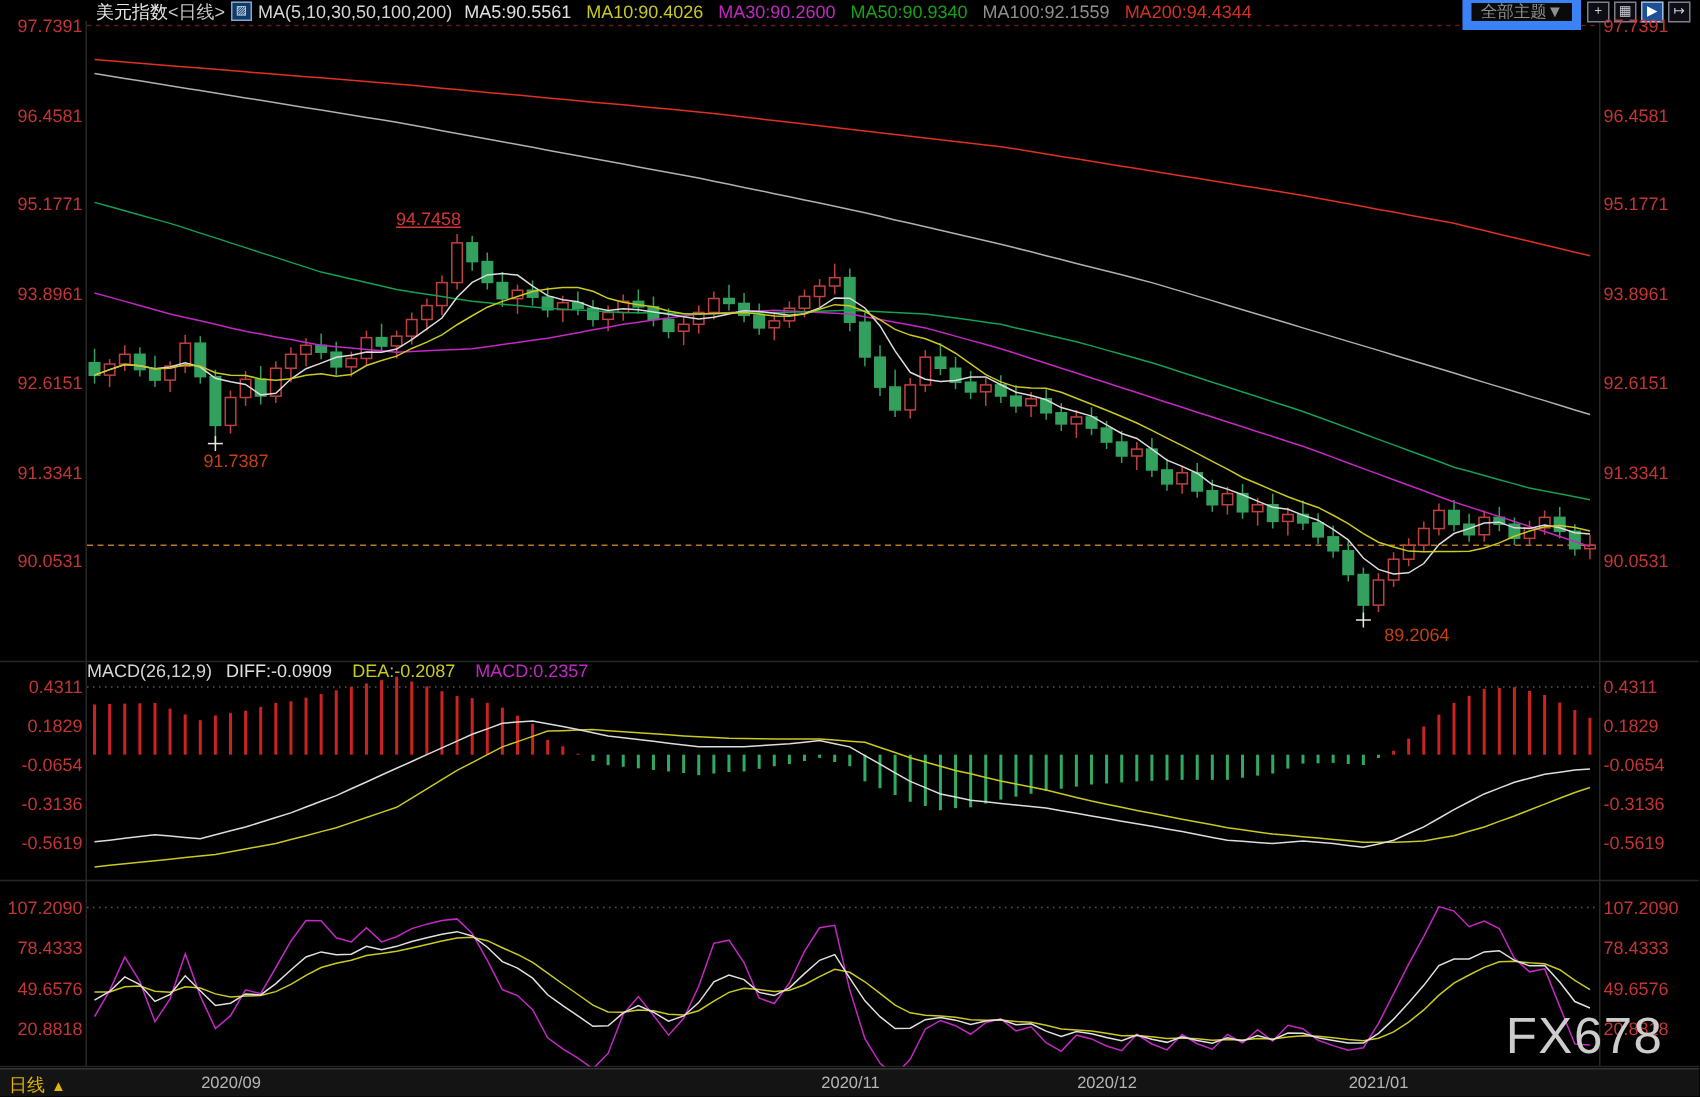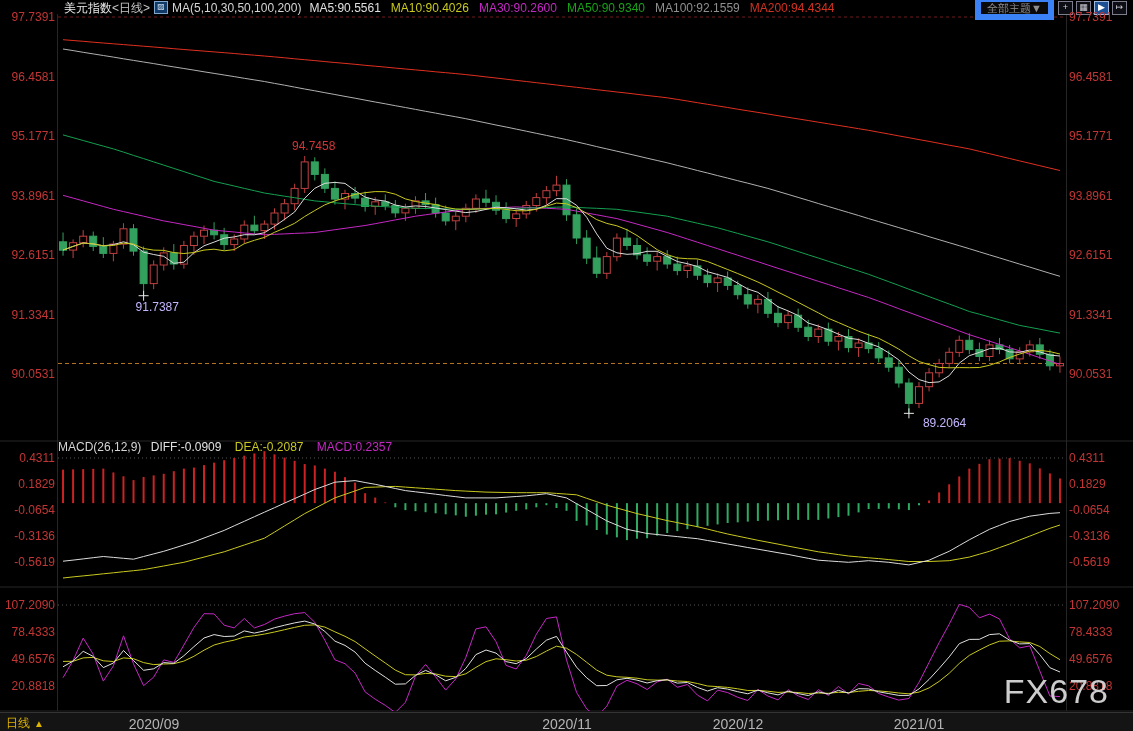--- a/index.html
+++ b/index.html
@@ -29,27 +29,27 @@
   .axis-label.right{left:1069px;text-align:left;}
   
   .ind-header{position:absolute;left:58px;font-size:12px;white-space:nowrap;}
   .ind-title{color:#d5d5d5;margin-right:6px;}
   .v-white{color:#e0e0e0;margin-right:10px;}
   .v-yellow{color:#c9c920;margin-right:10px;}
   .v-magenta{color:#c428c4;margin-right:10px;}
   
   .anno{position:absolute;font-size:12px;white-space:nowrap;}
   .anno.red{color:#d23535;}
-  .anno.green{color:#c4b5fd;}
+  .anno.green{color:#c2410c;}
   
   .bottom-bar{position:absolute;left:0;top:712px;width:1133px;height:19px;background:#141414;
               border-top:1px solid #343434;}
   .period-chip{position:absolute;left:6px;top:2px;font-size:12px;color:#e0b400;cursor:pointer;}
   .period-arrow{color:#e0b400;font-size:10px;margin-left:4px;}
-  .date-label{position:absolute;top:3px;transform:translateX(-50%);font-size:14px;color:#b5b5b5;text-align:center;}
+  .date-label{position:absolute;top:3px;transform:translateX(-50%);font-size:11px;color:#b5b5b5;text-align:center;}
   
   .watermark{position:absolute;right:24px;bottom:20px;font-size:34px;color:#cccccc;letter-spacing:1px;}
 </style>
 </head>
 <body>
 
 <div class="screen">
 
   <svg id="chart-svg" width="1133" height="731" viewBox="0 0 1133 731">
       <line x1="0" y1="441" x2="1133" y2="441" stroke="#262626" stroke-width="1"></line>
@@ -446,21 +446,21 @@
 
   <div class="ind-header" style="top:440px;">
     <span class="ind-title">MACD(26,12,9)</span>
     <span class="v-white">DIFF:-0.0909</span>
     <span class="v-yellow">DEA:-0.2087</span>
     <span class="v-magenta">MACD:0.2357</span>
   </div>
 
 
   <div id="annos">
-      <span class="anno red" style="left: 292px; top: 139.039px;">94.7458</span>
+      <span class="anno red" style="left: 264px; top: 139.039px; text-decoration: underline;">94.7458</span>
       <span class="anno green" style="left: 135.595px; top: 299.719px;">91.7387</span>
       <span class="anno green" style="left: 922.915px; top: 416.344px;">89.2064</span>
     </div>
 
   <div class="bottom-bar">
     <span class="period-chip"><span>日线</span><span class="period-arrow">▲</span></span>
     <span id="date-labels"><span class="date-label" style="left: 154px;">2020/09</span><span class="date-label" style="left: 307px; margin-top: 20px;">2020/10</span><span class="date-label" style="left: 567px;">2020/11</span><span class="date-label" style="left: 738px;">2020/12</span><span class="date-label" style="left: 919px;">2021/01</span></span>
   </div>
 
   <div class="watermark">FX678</div>

